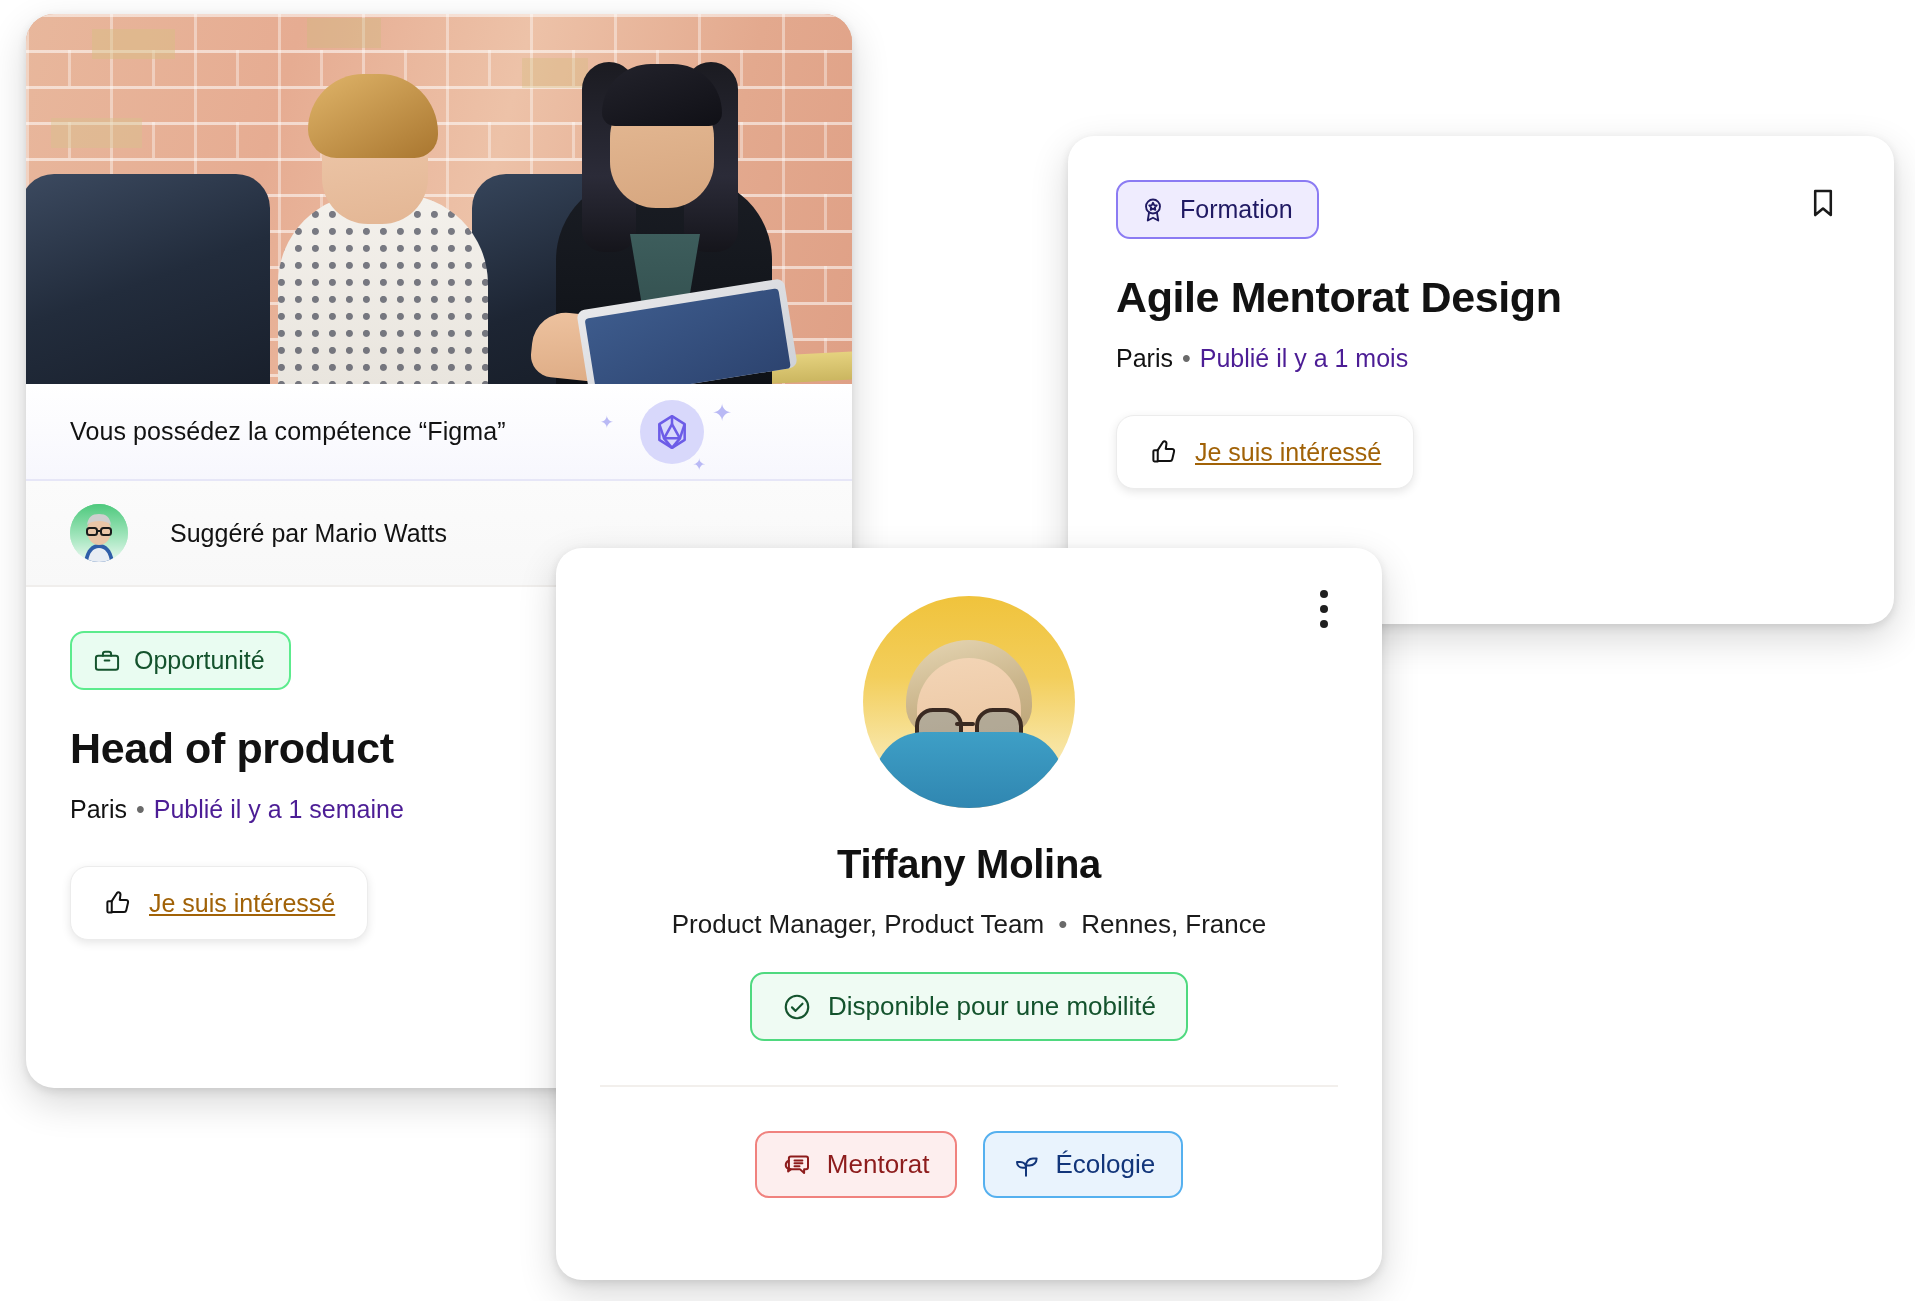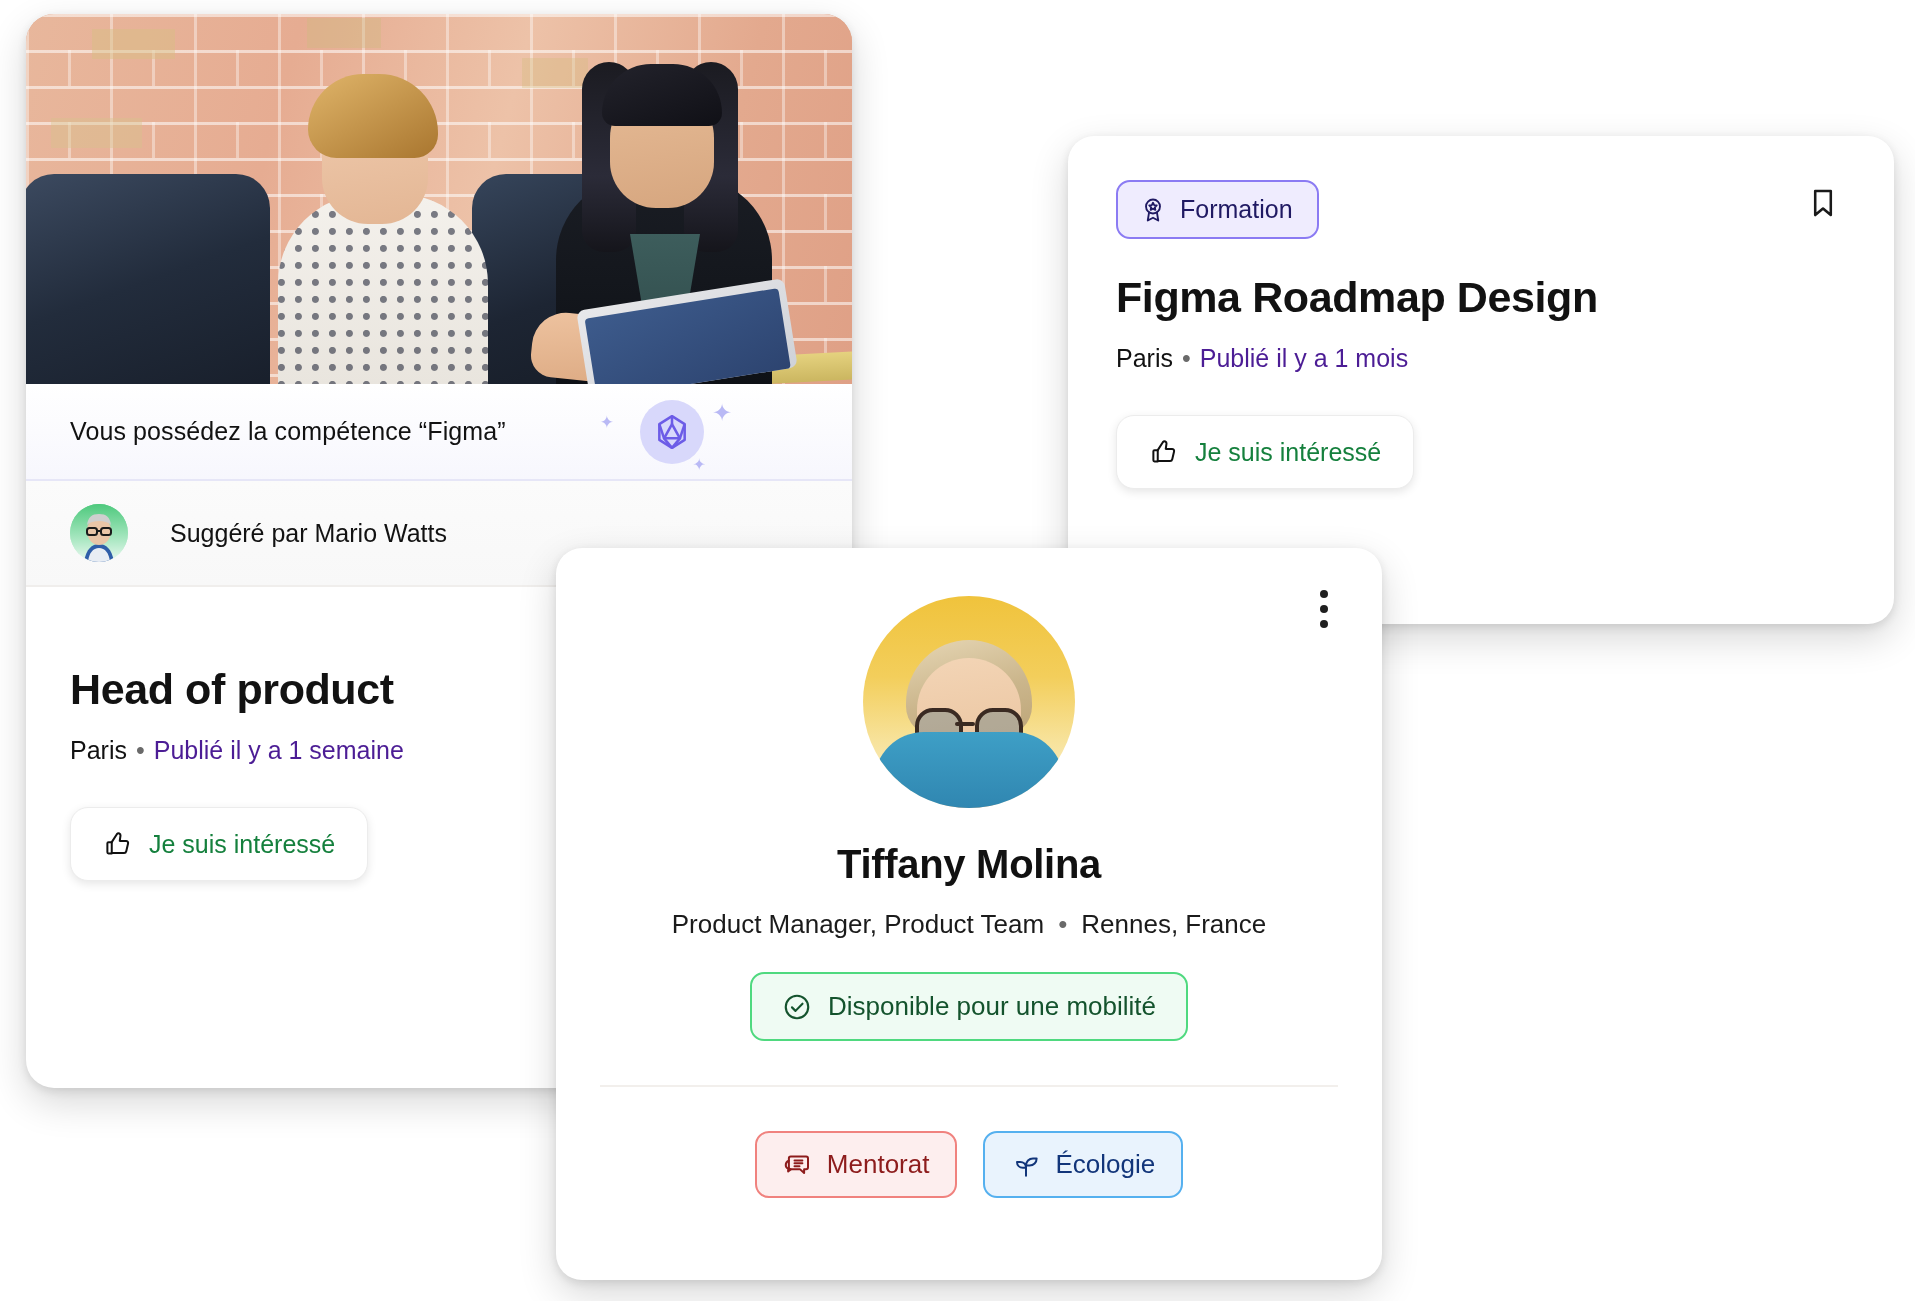--- a/index.html
+++ b/index.html
@@ -201,22 +201,23 @@
   .meta .muted { color:#4c1d95; }
 
   .btn-interest {
     display:inline-flex; align-items:center; gap:16px;
     margin-top: 42px;
     padding: 21px 32px;
     border-radius: 18px;
     background: #ffffff;
     border: 1px solid #ececec;
     box-shadow: 0 3px 10px rgba(0,0,0,0.10);
-    font-size: 25px; color:#15803d;
+    font-size: 25px; color:#a16207;
     cursor: pointer;
+    text-decoration: underline;
   }
 
   
   #card-formation {
     left: 1068px; top: 136px;
     width: 826px; height: 488px;
   }
   #card-formation .card-body { padding: 44px 48px 0 48px; }
   #card-formation .top-row { display:flex; align-items:flex-start; justify-content:space-between; }
   .bookmark-btn { background:none; border:none; padding:6px; cursor:pointer; line-height:0; }
@@ -374,20 +375,30 @@
           <path d="M17 21c1-8 5-11 12-11s11 3 12 11c-3-3-7-4-12-4s-9 1-12 4z" fill="#cfcfcf"></path>
           <rect x="17" y="24" width="10" height="7" rx="2.5" fill="none" stroke="#1b1b1b" stroke-width="2"></rect>
           <rect x="31" y="24" width="10" height="7" rx="2.5" fill="none" stroke="#1b1b1b" stroke-width="2"></rect>
           <line x1="27" y1="27" x2="31" y2="27" stroke="#1b1b1b" stroke-width="2"></line>
         </svg>
       </span>
       <span class="suggest-text">Suggéré par Mario Watts</span>
     </div>
 
     <div class="card-body">
+      <span class="badge badge-opportunity">
+        <span>
+          <svg width="28" height="28" viewBox="0 0 24 24" fill="none" stroke="#14532d" stroke-width="1.7" stroke-linecap="round" stroke-linejoin="round">
+            <rect x="2.5" y="7.5" width="19" height="12" rx="2"></rect>
+            <path d="M8.5 7.5V6a2 2 0 0 1 2-2h3a2 2 0 0 1 2 2v1.5"></path>
+            <line x1="10" y1="11.5" x2="14" y2="11.5"></line>
+          </svg>
+        </span>
+        <span>Opportunité</span>
+      </span>
 
       <h1 class="job-title">Head of product</h1>
 
       <div class="meta">
         <span>Paris</span><span class="dot">•</span><span class="muted">Publié il y a 1 semaine</span>
       </div>
 
       <button class="btn-interest">
         <span>
           <svg width="30" height="30" viewBox="0 0 24 24" fill="none" stroke="#111" stroke-width="1.6" stroke-linecap="round" stroke-linejoin="round">
@@ -416,21 +427,21 @@
 
         <button class="bookmark-btn">
           <span>
             <svg width="34" height="34" viewBox="0 0 24 24" fill="none" stroke="#1a1a1a" stroke-width="1.8" stroke-linecap="round" stroke-linejoin="round">
               <path d="M6.5 3.5h11v17l-5.5-4.6-5.5 4.6z"></path>
             </svg>
           </span>
         </button>
       </div>
 
-      <h1 class="job-title">Figma Roadmap Design</h1>
+      <h1 class="job-title">Agile Mentorat Design</h1>
 
       <div class="meta">
         <span>Paris</span><span class="dot">•</span><span class="muted">Publié il y a 1 mois</span>
       </div>
 
       <button class="btn-interest">
         <span>
           <svg width="30" height="30" viewBox="0 0 24 24" fill="none" stroke="#111" stroke-width="1.6" stroke-linecap="round" stroke-linejoin="round">
             <path d="M7 10.5v9H4.4a.9.9 0 0 1-.9-.9v-7.2a.9.9 0 0 1 .9-.9z"></path>
             <path d="M7 10.5 11.2 4a1.6 1.6 0 0 1 2.8 1.2l-.6 4.3h5a1.7 1.7 0 0 1 1.65 2.1l-1.45 6.2a1.8 1.8 0 0 1-1.75 1.4H7"></path>

